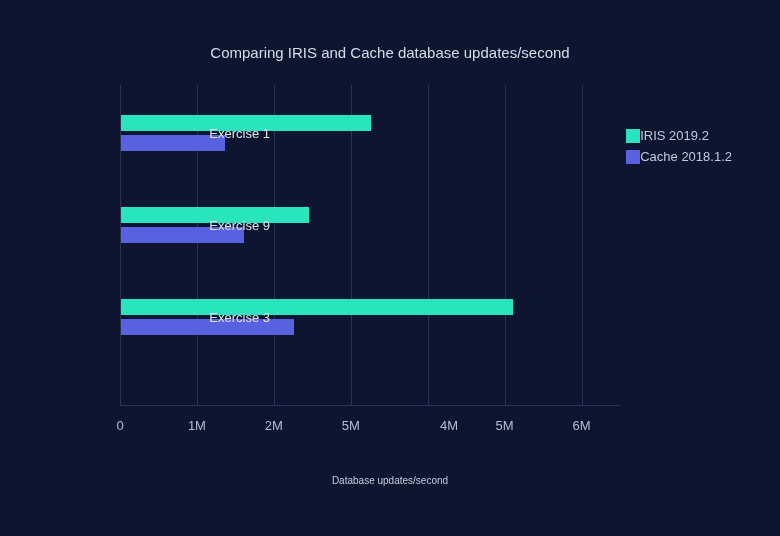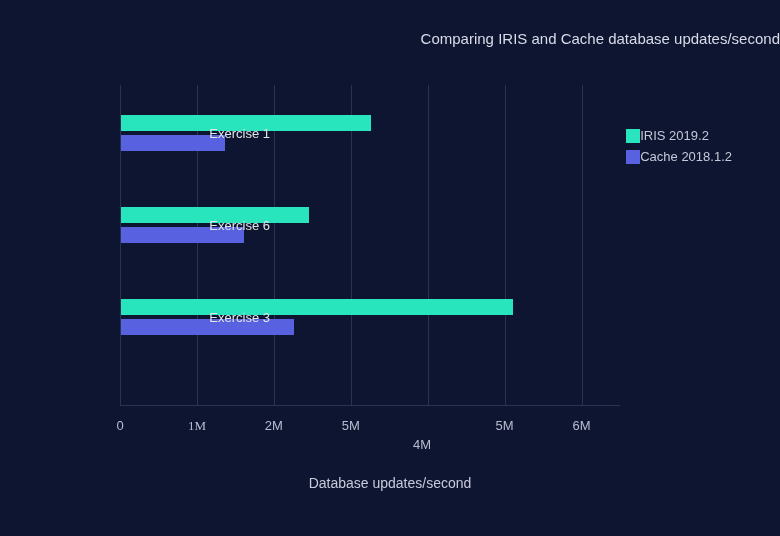--- a/index.html
+++ b/index.html
@@ -6,22 +6,22 @@
     body {
       background: #0d1530;
       color: #c5c8d8;
       font-family: -apple-system, BlinkMacSystemFont, "Segoe UI", Arial, sans-serif;
       width: 780px;
       height: 536px;
       position: relative;
       overflow: hidden;
     }
     .chart-title {
-      text-align: right;
-      padding-top: 30px;
+      text-align: center;
+      padding-top: 44px;
       font-size: 15px;
       font-weight: 400;
       color: #d8dbe8;
     }
     .plot-area {
       position: absolute;
       left: 120px;
       top: 85px;
       width: 500px;
       height: 320px;
@@ -70,21 +70,21 @@
       font-size: 13px;
       color: #b8bcd0;
       transform: translateX(-50%);
     }
     .x-axis-label {
       position: absolute;
       top: 475px;
       left: 0;
       width: 780px;
       text-align: center;
-      font-size: 14px;
+      font-size: 10px;
       color: #c8cbdc;
     }
     .legend {
       position: absolute;
       right: 48px;
       top: 128px;
       font-size: 13px;
     }
     .legend-row {
       display: flex;
@@ -116,37 +116,37 @@
     <div class="gridline" style="left: 461.538px;"></div>
     <div class="bar iris" style="width: 250px; top: 30px;"></div>
     <div class="bar cache" style="width: 103.846px; top: 50px;"></div>
     <div class="bar iris" style="width: 188.462px; top: 122px;"></div>
     <div class="bar cache" style="width: 123.077px; top: 142px;"></div>
     <div class="bar iris" style="width: 392.308px; top: 214px;"></div>
     <div class="bar cache" style="width: 173.077px; top: 234px;"></div>
   </div>
 
 <div class="y-label" style="top:133px">Exercise 1</div>
-<div class="y-label" style="top:225px">Exercise 6</div>
+<div class="y-label" style="top:225px">Exercise 9</div>
 <div class="y-label" style="top:317px">Exercise 3</div>
 
 <div class="x-axis"></div>
 
 <div class="x-axis-label">Database updates/second</div>
 
 <div class="legend">
   <div class="legend-row">
     <div class="legend-swatch iris"></div>
     <span>IRIS 2019.2</span>
   </div>
   <div class="legend-row">
     <div class="legend-swatch cache"></div>
     <span>Cache 2018.1.2</span>
   </div>
 </div>
 
 <div class="x-tick-label" style="left: 120px;">0</div>
-<div class="x-tick-label" style="left: 196.923px; font-family: Liberation Serif, serif;">1M</div>
+<div class="x-tick-label" style="left: 196.923px;">1M</div>
 <div class="x-tick-label" style="left: 273.846px;">2M</div>
 <div class="x-tick-label" style="left: 350.769px;">5M</div>
-<div class="x-tick-label" style="left: 422px; margin-top: 19px;">4M</div>
+<div class="x-tick-label" style="left: 449px;">4M</div>
 <div class="x-tick-label" style="left: 504.615px;">5M</div>
 <div class="x-tick-label" style="left: 581.538px;">6M</div>
 
 </body></html>

